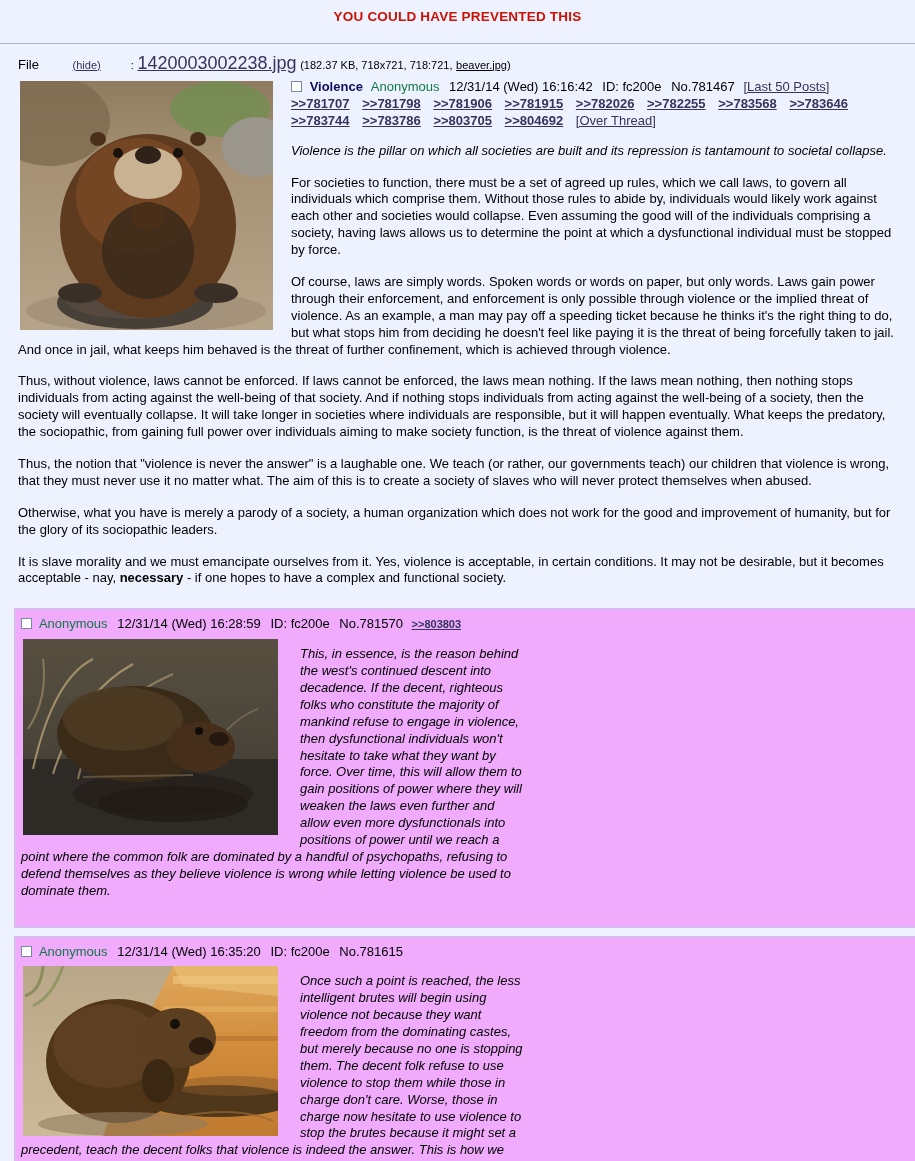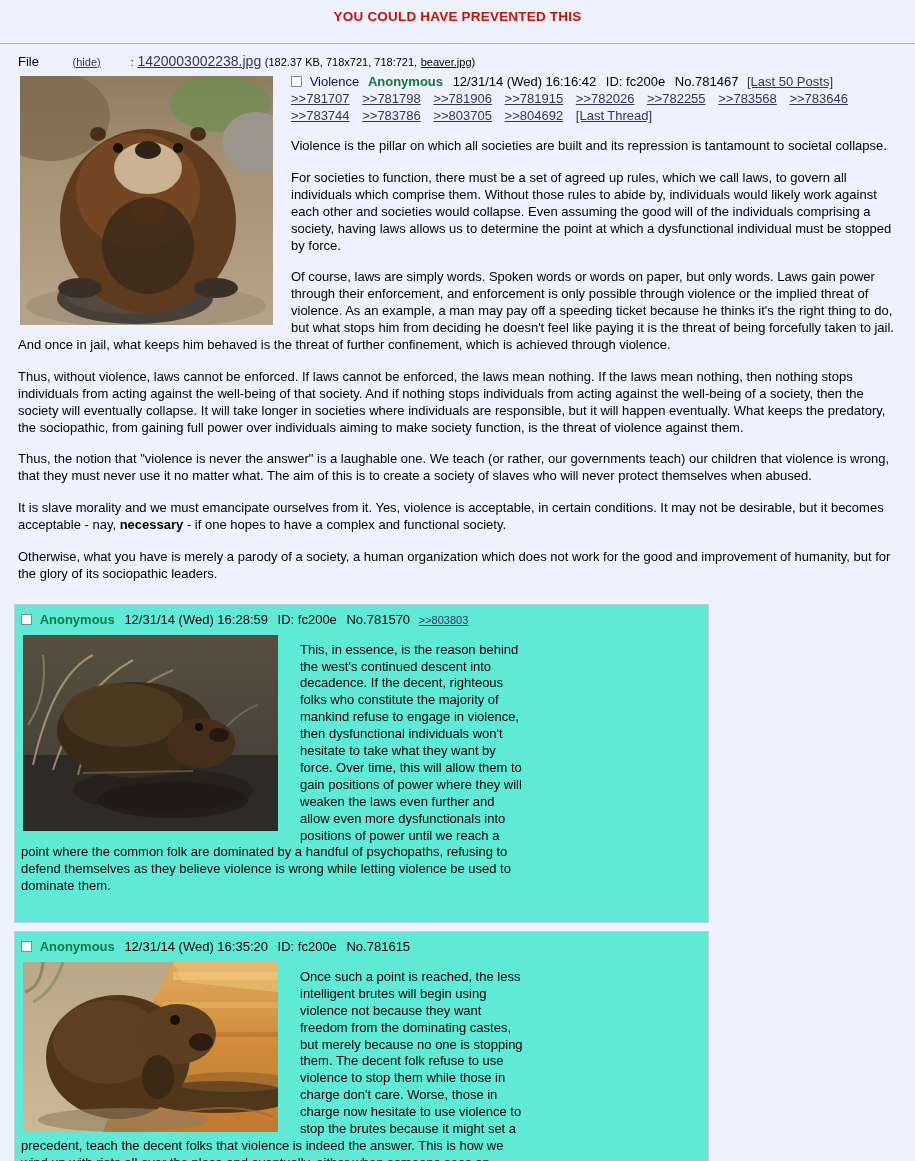--- a/index.html
+++ b/index.html
@@ -12,48 +12,48 @@
   }
   a { color:#34345C; text-decoration:underline; cursor:pointer; }
   .board-title {
     text-align:center; color:#CC1105; font-weight:bold;
     font-size:13.5px; padding:8px 0 17px 0; letter-spacing:.2px;
   }
   hr.top-divider { border:0; border-top:1px solid #AAB3CC; margin:0 0 8px 0; }
 
   .file-line { margin:2px 0 4px 0; font-size:13px; }
   .file-line .small { font-size:11px;padding-left:30px; }
-  .file-line .filename { font-size:14px; }
+  .file-line .filename { font-size:18px; }
   .file-meta { font-size:11px; color:#000;text-align:right; }
 
   .op-section { padding:0 12px 0 18px; }
   .op-thumb { float:left; width:253px; height:249px; margin:2px 18px 8px 2px; cursor:pointer; }
   .thumb svg { display:block; }
 
   .post-header { margin:2px 0 4px 0; }
   .checkbox {
     width:11px; height:11px; vertical-align:-1px; margin:0 4px 0 0;
     appearance:none; -webkit-appearance:none;
     background:#fff; border:1px solid #7A8AA0; display:inline-block; cursor:pointer;
   }
-  .subject { color:#0F0C5D; font-weight:normal; margin-right:5px; }
-  .name { color:#117743; font-weight:bold; margin-right:6px;text-align:center; }
+  .subject { color:#0F0C5D; font-weight:bold; margin-right:5px; }
+  .name { color:#117743; font-weight:normal; margin-right:6px;text-align:center; }
   .datetime { margin-right:6px; }
   .post-id { margin-right:6px;text-align:center; }
   .post-no { color:#000; text-decoration:none; margin-right:5px; }
   .bracket-link { margin-right:19px; white-space:nowrap; }
-  .backlink { margin-right:9px; white-space:nowrap; }
+  .backlink { margin-right:9px; white-space:nowrap;font-weight:bold; }
   .post-body p { margin:15px 0; }
-  .post-body p:first-child { margin-top:13px; }
+  .post-body p:first-child { margin-top:13px;font-style:italic; }
   b { font-weight:bold; }
 
   .reply-post {
-    background:#5eead4; border:1px solid #C3CAE4;
+    background:#f0abfc; border:1px solid #C3CAE4;
     margin:6px 0 8px 14px; padding:5px 12px 12px 6px;
-    width:695px;
+    width:902px;
   }
   .reply-thumb { float:left; width:255px; height:196px; margin:2px 22px 4px 2px; cursor:pointer; }
   .reply-thumb2 { float:left; width:255px; height:170px; margin:2px 22px 4px 2px; cursor:pointer; }
   .reply-body p.beside { max-width:505px; }
   .clearfix::after { content:""; display:block; clear:both; }
 </style>
 </head>
 <body>
 
 <div>
@@ -115,31 +115,31 @@
       <a class="backlink">&gt;&gt;781906</a>
       <a class="backlink">&gt;&gt;781915</a>
       <a class="backlink">&gt;&gt;782026</a>
       <a class="backlink">&gt;&gt;782255</a>
       <a class="backlink">&gt;&gt;783568</a>
       <a class="backlink">&gt;&gt;783646</a>
       <a class="backlink">&gt;&gt;783744</a>
       <a class="backlink">&gt;&gt;783786</a>
       <a class="backlink">&gt;&gt;803705</a>
       <a class="backlink">&gt;&gt;804692</a>
-      <a class="bracket-link">[Last Thread]</a>
+      <a class="bracket-link">[Over Thread]</a>
     </div>
 
     <div class="post-body">
       <p>Violence is the pillar on which all societies are built and its repression is tantamount to societal collapse.</p>
       <p>For societies to function, there must be a set of agreed up rules, which we call laws, to govern all individuals which comprise them. Without those rules to abide by, individuals would likely work against each other and societies would collapse. Even assuming the good will of the individuals comprising a society, having laws allows us to determine the point at which a dysfunctional individual must be stopped by force.</p>
       <p>Of course, laws are simply words. Spoken words or words on paper, but only words. Laws gain power through their enforcement, and enforcement is only possible through violence or the implied threat of violence. As an example, a man may pay off a speeding ticket because he thinks it's the right thing to do, but what stops him from deciding he doesn't feel like paying it is the threat of being forcefully taken to jail. And once in jail, what keeps him behaved is the threat of further confinement, which is achieved through violence.</p>
       <p>Thus, without violence, laws cannot be enforced. If laws cannot be enforced, the laws mean nothing. If the laws mean nothing, then nothing stops individuals from acting against the well-being of that society. And if nothing stops individuals from acting against the well-being of a society, then the society will eventually collapse. It will take longer in societies where individuals are responsible, but it will happen eventually. What keeps the predatory, the sociopathic, from gaining full power over individuals aiming to make society function, is the threat of violence against them.</p>
       <p>Thus, the notion that "violence is never the answer" is a laughable one. We teach (or rather, our governments teach) our children that violence is wrong, that they must never use it no matter what. The aim of this is to create a society of slaves who will never protect themselves when abused.</p>
+      <p>Otherwise, what you have is merely a parody of a society, a human organization which does not work for the good and improvement of humanity, but for the glory of its sociopathic leaders.</p>
       <p><span>It is slave morality and we must emancipate ourselves from it. Yes, violence is acceptable, in certain conditions. It may not be desirable, but it becomes acceptable - nay, </span><b>necessary</b><span> - if one hopes to have a complex and functional society.</span></p>
-      <p>Otherwise, what you have is merely a parody of a society, a human organization which does not work for the good and improvement of humanity, but for the glory of its sociopathic leaders.</p>
     </div>
   </div>
 
   <div class="reply-post clearfix">
     <div class="post-header">
       <input type="checkbox" class="checkbox" style="">
       <span class="name">Anonymous</span>
       <span class="datetime">12/31/14 (Wed) 16:28:59</span>
       <span class="post-id">ID: fc200e</span>
       <a class="post-no">No.781570</a>

